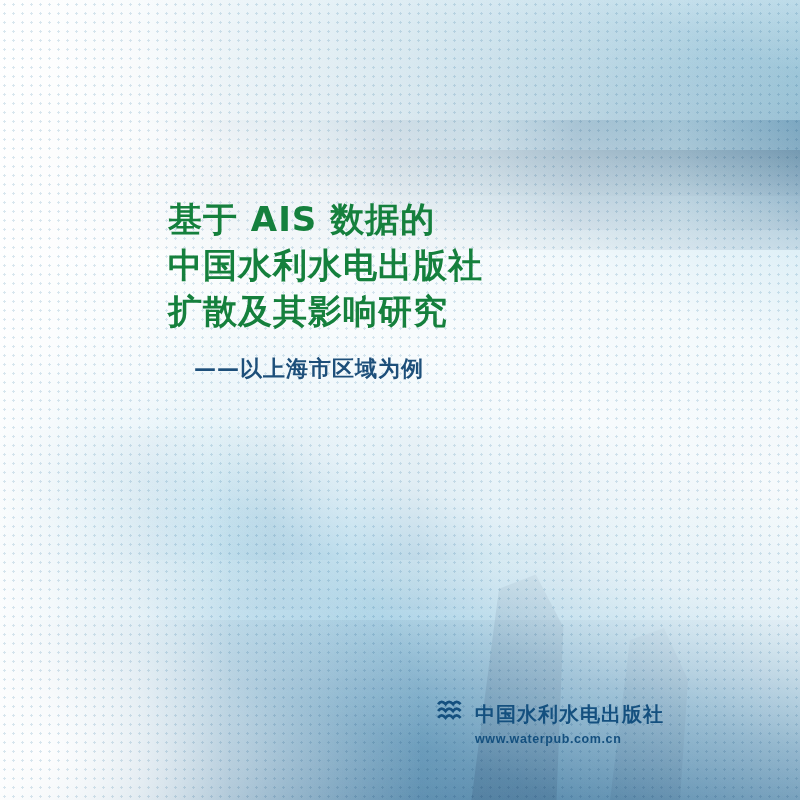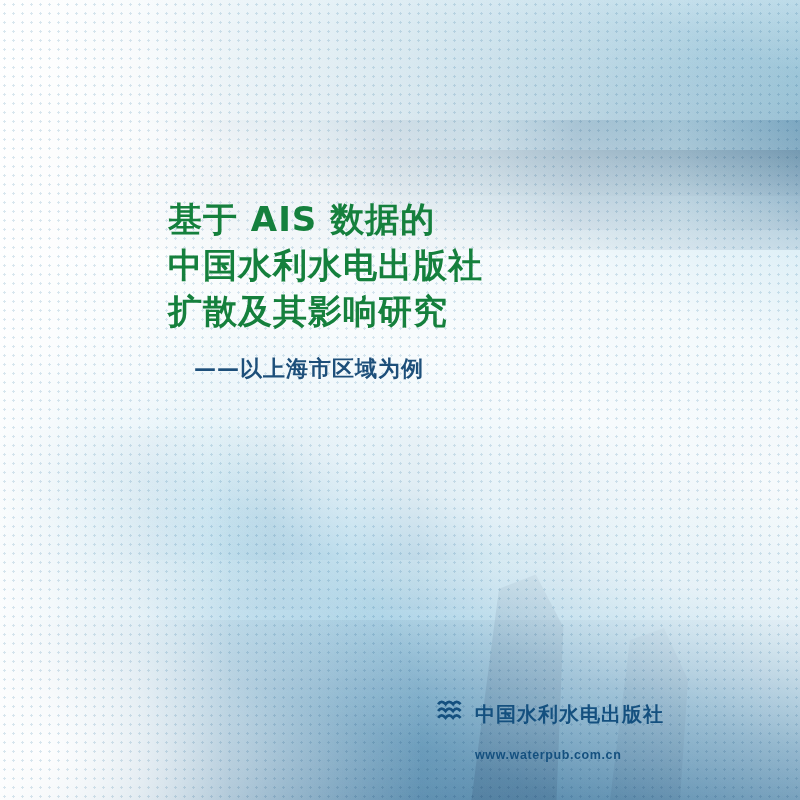--- a/index.html
+++ b/index.html
@@ -219,21 +219,21 @@
   }
   .pub-name {
     font-family: "DejaVu Sans", "Liberation Sans", sans-serif;
     font-size: 20px;
     font-weight: bold;
     color: #14507f;
     letter-spacing: 1px;
     white-space: nowrap;
   }
   .pub-url {
-    margin-top: 20px;
+    margin-top: 4px;
     margin-left: 43px;
     font-family: "Liberation Sans", sans-serif;
     font-size: 12.5px;
     font-weight: bold;
     letter-spacing: 0.6px;
     color: #14507f;
     white-space: nowrap;
   }
 </style>
 </head>

